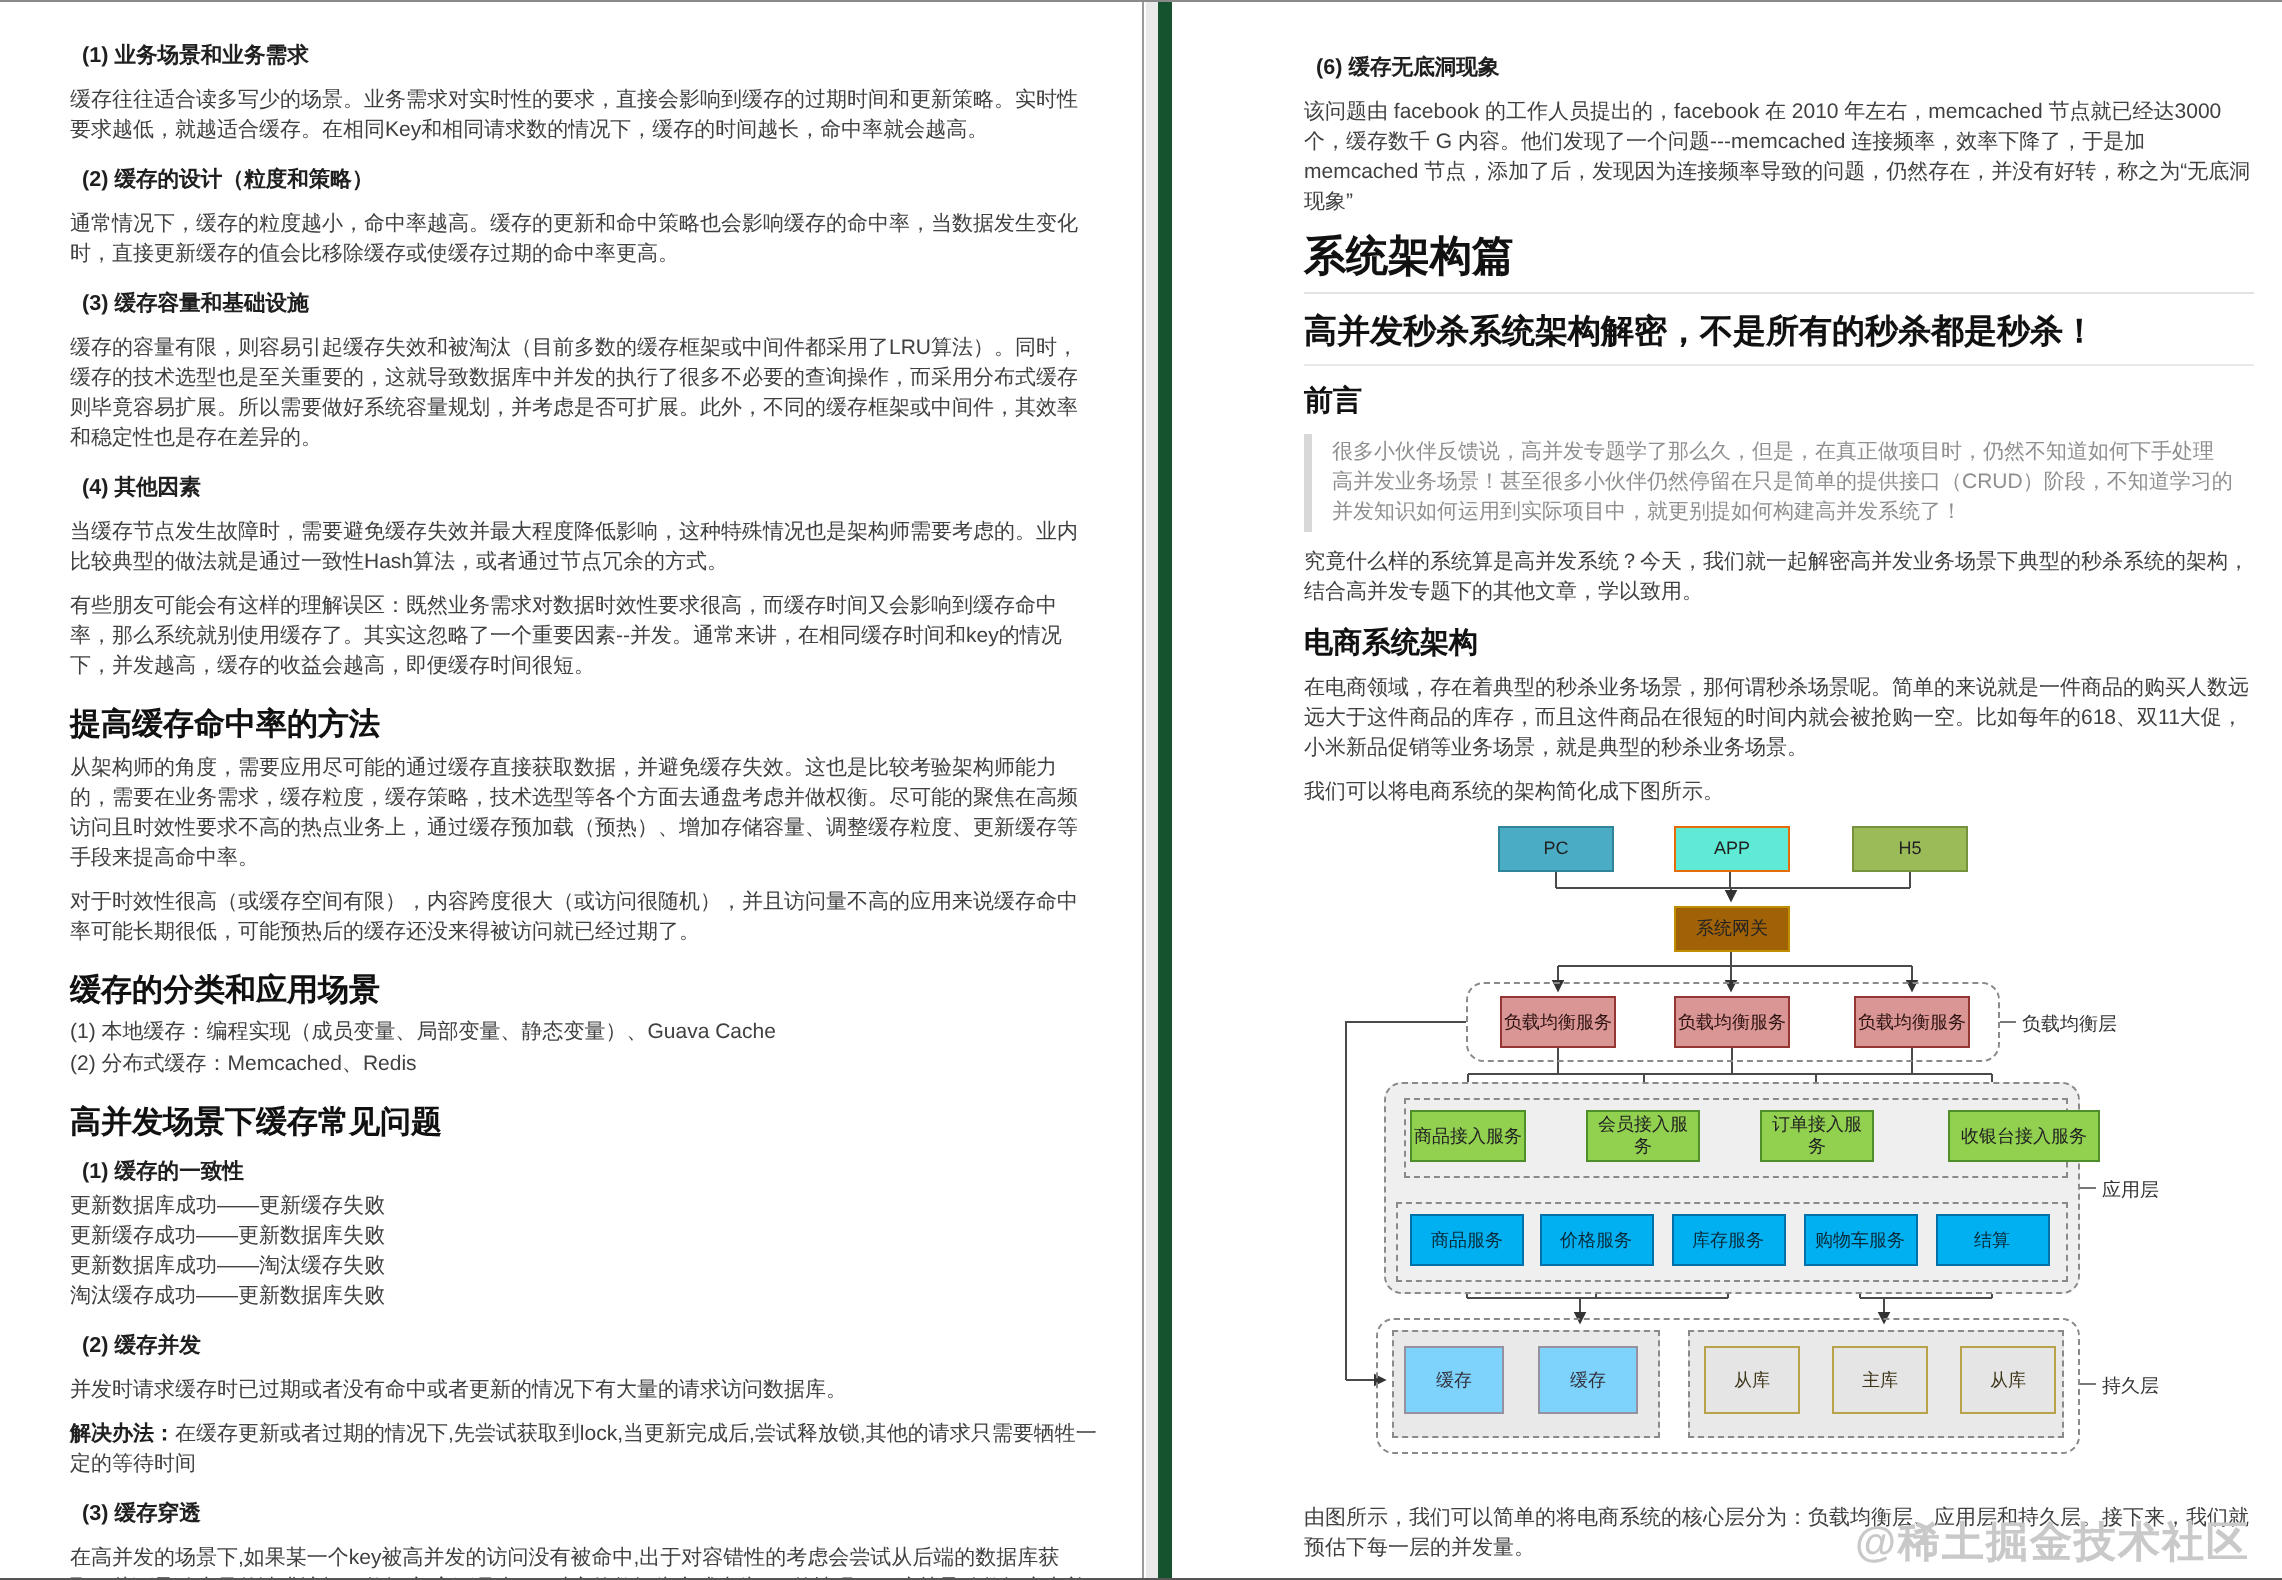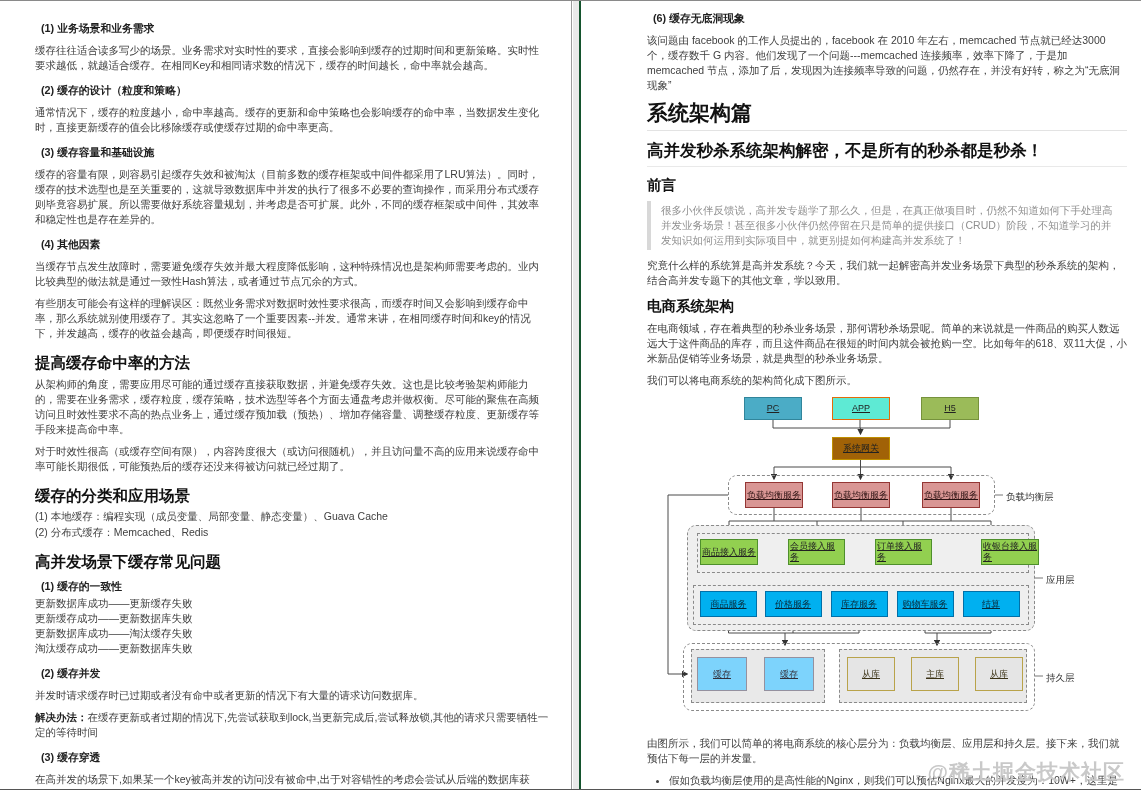--- a/index.html
+++ b/index.html
@@ -9,21 +9,21 @@
     position:relative; width:1141px; height:790px; background:#fff;
     border-top:1px solid #8a8a8a; border-bottom:1px solid #555;
     overflow:hidden;
   }
   .page {
     position:absolute; top:0; bottom:0; background:#fff;
     font-size:10.5px; line-height:15px; color:#404040;
   }
   .page-left  { left:0;   width:572px; border-right:1px solid #9b9b9b; padding:10px 22px 0 35px; }
   .gutter     { position:absolute; top:0; bottom:0; left:573px; width:6px; background:#e9e9e9; }
-  .page-right { left:579px; width:562px; border-left:2px solid #14532d; padding:8px 14px 0 66px; }
+  .page-right { left:579px; width:562px; border-left:7px solid #14532d; padding:24px 14px 0 66px; }
 
   p  { margin:7px 0; }
   .multiline { white-space:pre-line; }
   h4 { font-size:10.8px; color:#1f1f1f; margin:10px 0 2px 6px; font-weight:bold; }
   h2.sec { font-size:15.5px; color:#111; font-weight:bold; margin:14px 0 6px; }
   .indent { margin-left:6px; }
   strong.lead { color:#1f1f1f;margin-top:29px; }
 
   .h1-big  { font-size:21px; color:#111; font-weight:bold; margin:12px 0 0; padding-bottom:10px; border-bottom:1px solid #e3e3e3; }
   .h2-big  { font-size:16.5px; color:#111; font-weight:bold; margin:12px 0 0; padding-bottom:8px; border-bottom:1px solid #e9e9e9; }
@@ -39,21 +39,21 @@
   .watermark {
     position:absolute; right:16px; bottom:10px; font-size:21px;
     color:#c9c9c9; letter-spacing:1px; font-weight:bold;
   }
 
   
   .diagram { position:relative; width:492px; height:334px; margin:4px 0 6px -2px; font-size:9px; }
   .diagram svg.wires { position:absolute; left:0; top:0; width:492px; height:334px; }
   .node {
     position:absolute; display:flex; align-items:center; justify-content:center;
-    text-align:left; line-height:1.2; color:#222; padding:1px;text-decoration:underline;
+    text-align:center; line-height:1.2; color:#222; padding:1px;
   }
   .n-pc      { background:#4bacc6; border:1px solid #31859b; }
   .n-app     { background:#5eead4; border:1px solid #e36c09; }
   .n-h5      { background:#9bbb59; border:1px solid #76923c; }
   .n-gw      { background:#a16207; border:1px solid #bf8f00; }
   .n-lb      { background:#d99694; border:1px solid #943634; color:#2d1212; }
   .n-access  { background:#92d050; border:1px solid #4e8f2c; }
   .n-service { background:#00b0f0; border:1px solid #0070a8; color:#072a3a; }
   .n-cache   { background:#7dd3fc; border:1px solid #95919f; color:#33303b; }
   .n-db      { background:#e5e5e5; border:1px solid #b9a34a; color:#3c3316; }
@@ -180,21 +180,21 @@
       <div class="node n-lb" style="left:100px;top:87px;width:58px;height:26px">负载均衡服务</div>
       <div class="node n-lb" style="left:187px;top:87px;width:58px;height:26px">负载均衡服务</div>
       <div class="node n-lb" style="left:277px;top:87px;width:58px;height:26px">负载均衡服务</div>
       <div class="layer-label" style="left:361px;top:94px">负载均衡层</div>
 
       <div class="dashed-box rounded bg-gray" style="left:42px;top:130px;width:348px;height:106px"></div>
       <div class="dashed-box" style="left:52px;top:138px;width:332px;height:40px"></div>
       <div class="node n-access" style="left:55px;top:144px;width:58px;height:26px">商品接入服务</div>
       <div class="node n-access" style="left:143px;top:144px;width:57px;height:26px">会员接入服务</div>
       <div class="node n-access" style="left:230px;top:144px;width:57px;height:26px">订单接入服务</div>
-      <div class="node n-access" style="left:336px;top:144px;width:58px;height:26px">收银台接入服务</div>
+      <div class="node n-access" style="left:324px;top:144px;width:76px;height:26px">收银台接入服务</div>
       <div class="dashed-box" style="left:48px;top:190px;width:336px;height:40px"></div>
       <div class="node n-service" style="left:55px;top:196px;width:57px;height:26px">商品服务</div>
       <div class="node n-service" style="left:119.5px;top:196px;width:57px;height:26px">价格服务</div>
       <div class="node n-service" style="left:185.5px;top:196px;width:57px;height:26px">库存服务</div>
       <div class="node n-service" style="left:251.5px;top:196px;width:57px;height:26px">购物车服务</div>
       <div class="node n-service" style="left:317.5px;top:196px;width:57px;height:26px">结算</div>
       <div class="layer-label" style="left:401px;top:177px">应用层</div>
 
       <div class="dashed-box rounded" style="left:38px;top:248px;width:352px;height:68px"></div>
       <div class="dashed-box bg-light" style="left:46px;top:254px;width:134px;height:54px"></div>

